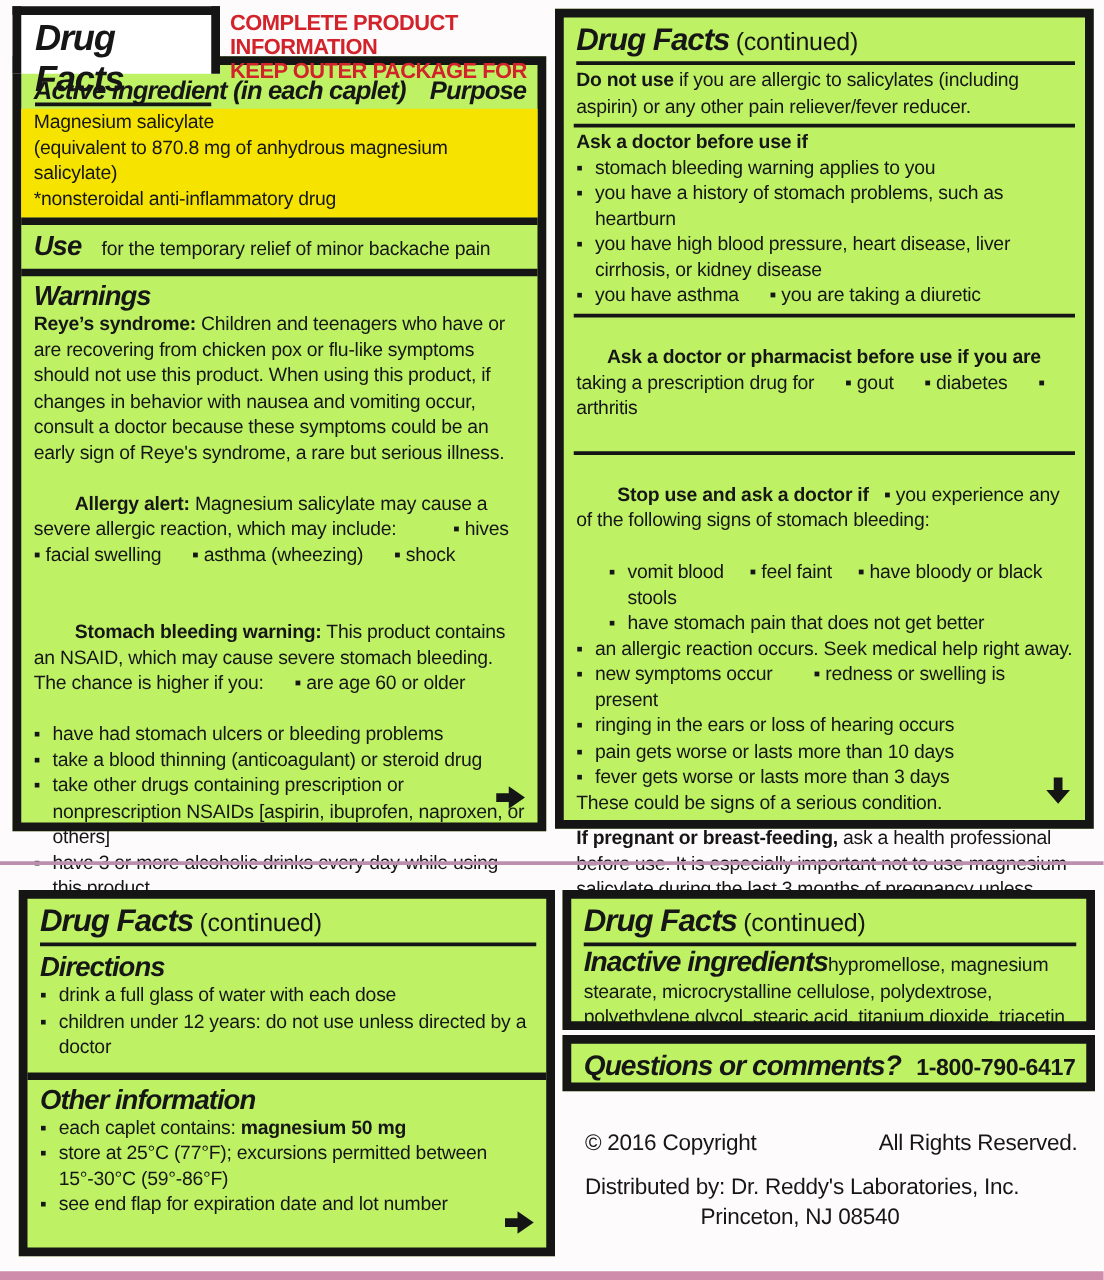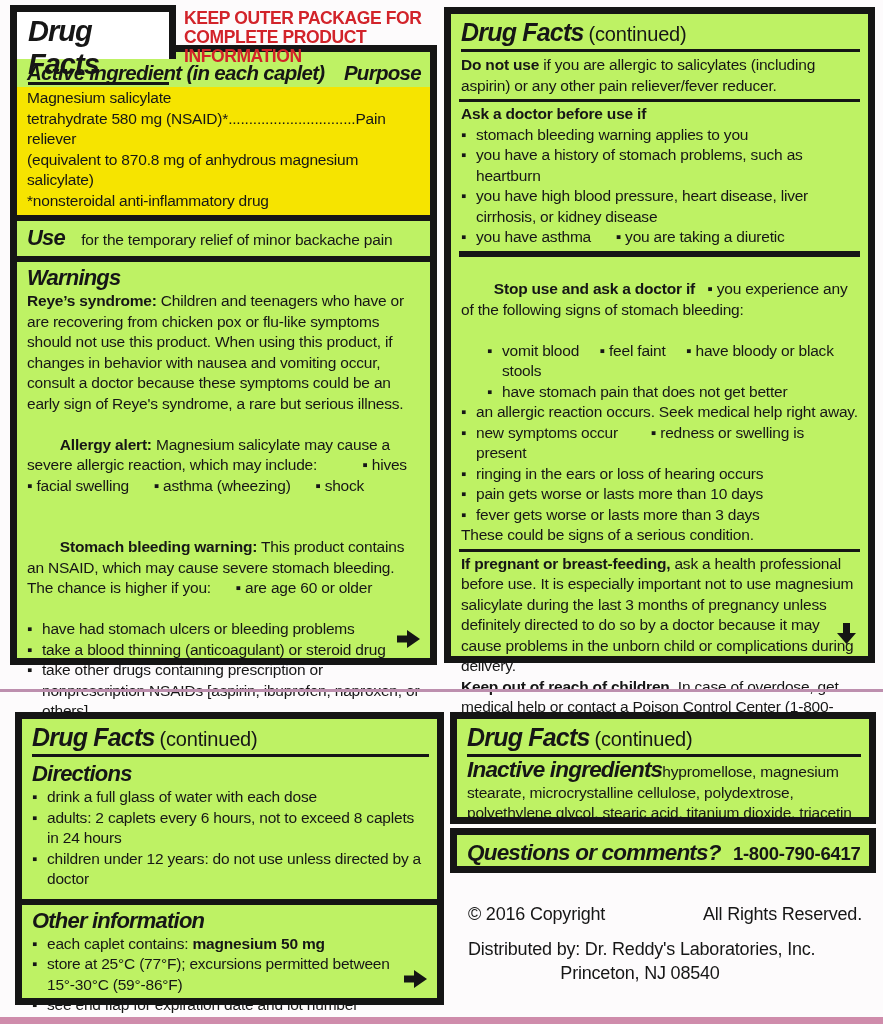--- a/index.html
+++ b/index.html
@@ -90,33 +90,32 @@
 </head>
 <body>
 
 <div class="stage">
 
   <div class="panel" id="tl">
     <div class="head-box">
       <span class="df-big">Drug Facts</span>
     </div>
     <div class="outer-note">
+      <div>COMPLETE PRODUCT INFORMATION</div>
       <div>KEEP OUTER PACKAGE FOR</div>
-      <div>COMPLETE PRODUCT INFORMATION</div>
     </div>
 
     <div class="active-row">
       <span>Active ingredient (in each caplet)</span>
       <span>Purpose</span>
     </div>
 
     <div class="yellow">
 
     <div>Magnesium salicylate</div>
-        <div>tetrahydrate 580 mg (NSAID)*...............................Pain reliever</div>
         <div>(equivalent to 870.8 mg of anhydrous magnesium salicylate)</div>
         <div>*nonsteroidal anti-inflammatory drug</div>
       </div>
 
     <div class="rule-thick"></div>
 
     <div class="use-row">
       <span class="sec-head">Use</span>
       <span class="use-text">for the temporary relief of minor backache pain</span>
     </div>
@@ -195,20 +194,23 @@
             <span class="bt">you have high blood pressure, heart disease, liver cirrhosis, or kidney disease</span>
         </div>
           <div class="li">
           <span class="sq"></span>
             <span class="bt">you have asthma      ▪ you are taking a diuretic</span>
         </div>
         </div>
     </div>
     <div class="rule3"></div>
 
+    <div class="sec prewrap">
+      <span class="lead">Ask a doctor or pharmacist before use if you are</span><span> taking a prescription drug for      ▪ gout      ▪ diabetes      ▪ arthritis</span>
+    </div>
     <div class="rule3"></div>
 
     <div class="sec">
       <div class="prewrap">
         <span class="lead">Stop use and ask a doctor if</span><span>   ▪ you experience any of the following signs of stomach bleeding:</span>
       </div>
       <div>
 
       <div class="li indent">
           <span class="sq"></span>
@@ -273,24 +275,20 @@
     <div class="sec">
       <div class="sec-head">Directions</div>
       <div>
 
       <div class="li">
           <span class="sq"></span>
             <span class="bt">drink a full glass of water with each dose</span>
         </div>
           <div class="li">
           <span class="sq"></span>
-            <span class="bt">adults: 2 caplets every 6 hours, not to exceed 8 caplets in 24 hours</span>
-        </div>
-          <div class="li">
-          <span class="sq"></span>
             <span class="bt">children under 12 years: do not use unless directed by a doctor</span>
         </div>
         </div>
     </div>
 
     <div class="rule-thick" style="margin-top:6px"></div>
 
     <div class="sec">
       <div class="sec-head">Other information</div>
       <div class="li">

